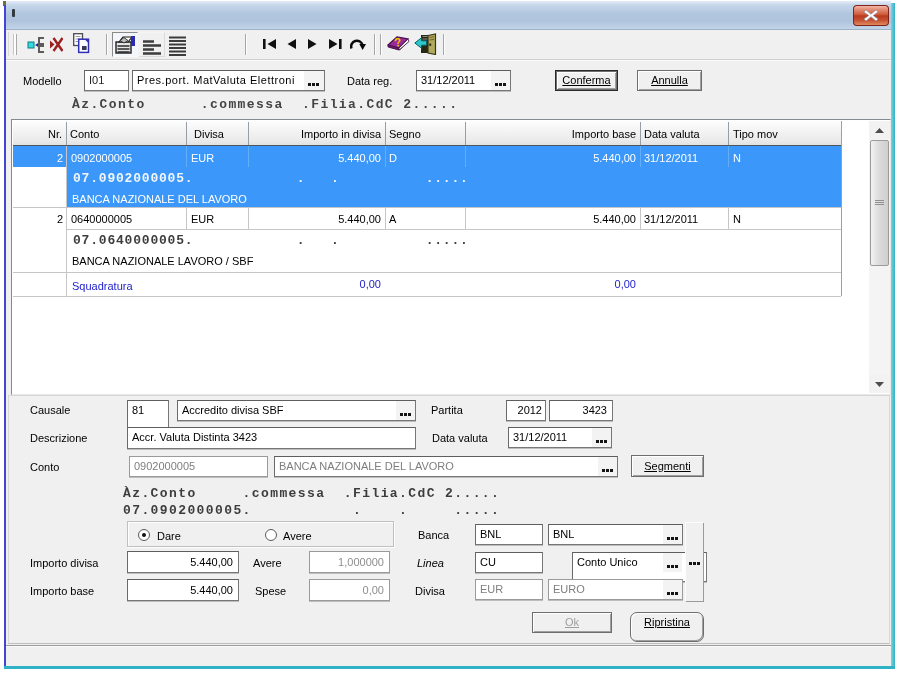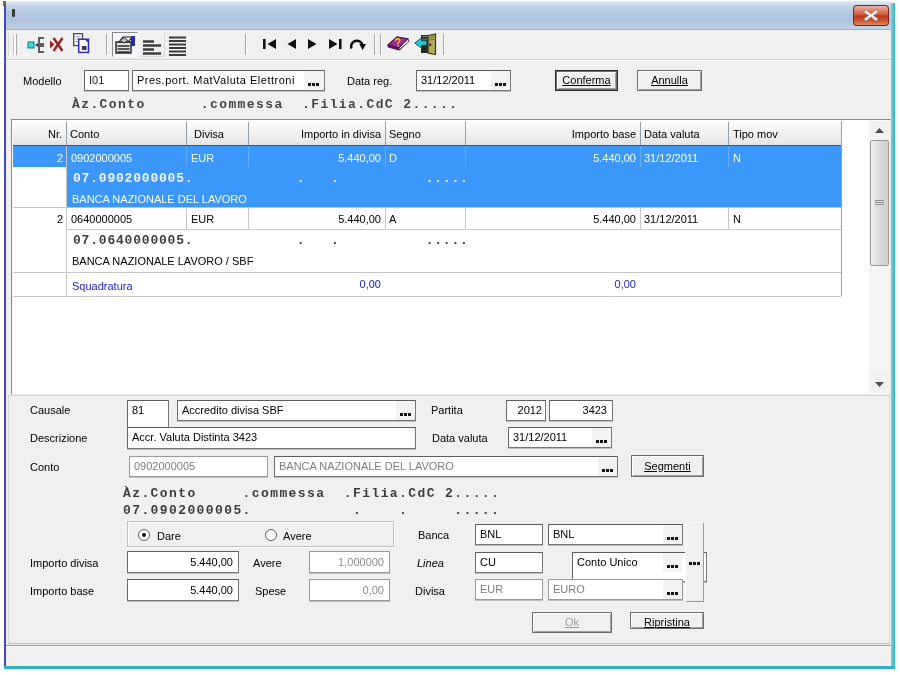--- a/index.html
+++ b/index.html
@@ -288,14 +288,14 @@
 <div class="tb" style="left:127px;top:551px;width:112px;height:22px;padding:4px 5px 0 0;text-align:right;">5.440,00</div>
 <div class="lbl" style="left:253px;top:557px;">Avere</div>
 <div class="tb" style="left:309px;top:551px;width:81px;height:22px;padding:4px 5px 0 0;text-align:right;color:#8e8e8e;border-color:#9a9a9a;">1,000000</div>
 
 <div class="lbl" style="left:30px;top:585px;">Importo base</div>
 <div class="tb" style="left:127px;top:579px;width:112px;height:22px;padding:4px 5px 0 0;text-align:right;">5.440,00</div>
 <div class="lbl" style="left:255px;top:585px;">Spese</div>
 <div class="tb" style="left:309px;top:579px;width:81px;height:22px;padding:4px 5px 0 0;text-align:right;color:#8e8e8e;border-color:#9a9a9a;">0,00</div>
 
 <div class="btn" style="left:532px;top:612px;width:80px;height:21px;line-height:19px;color:#9e9e9e;">Ok</div>
-<div class="btn" style="left:630px;top:612px;width:74px;height:17px;line-height:19px;">Ripristina</div>
+<div class="btn" style="left:630px;top:612px;width:74px;height:30px;line-height:19px;border-radius:7px;">Ripristina</div>
 
 </div>
 </body></html>

